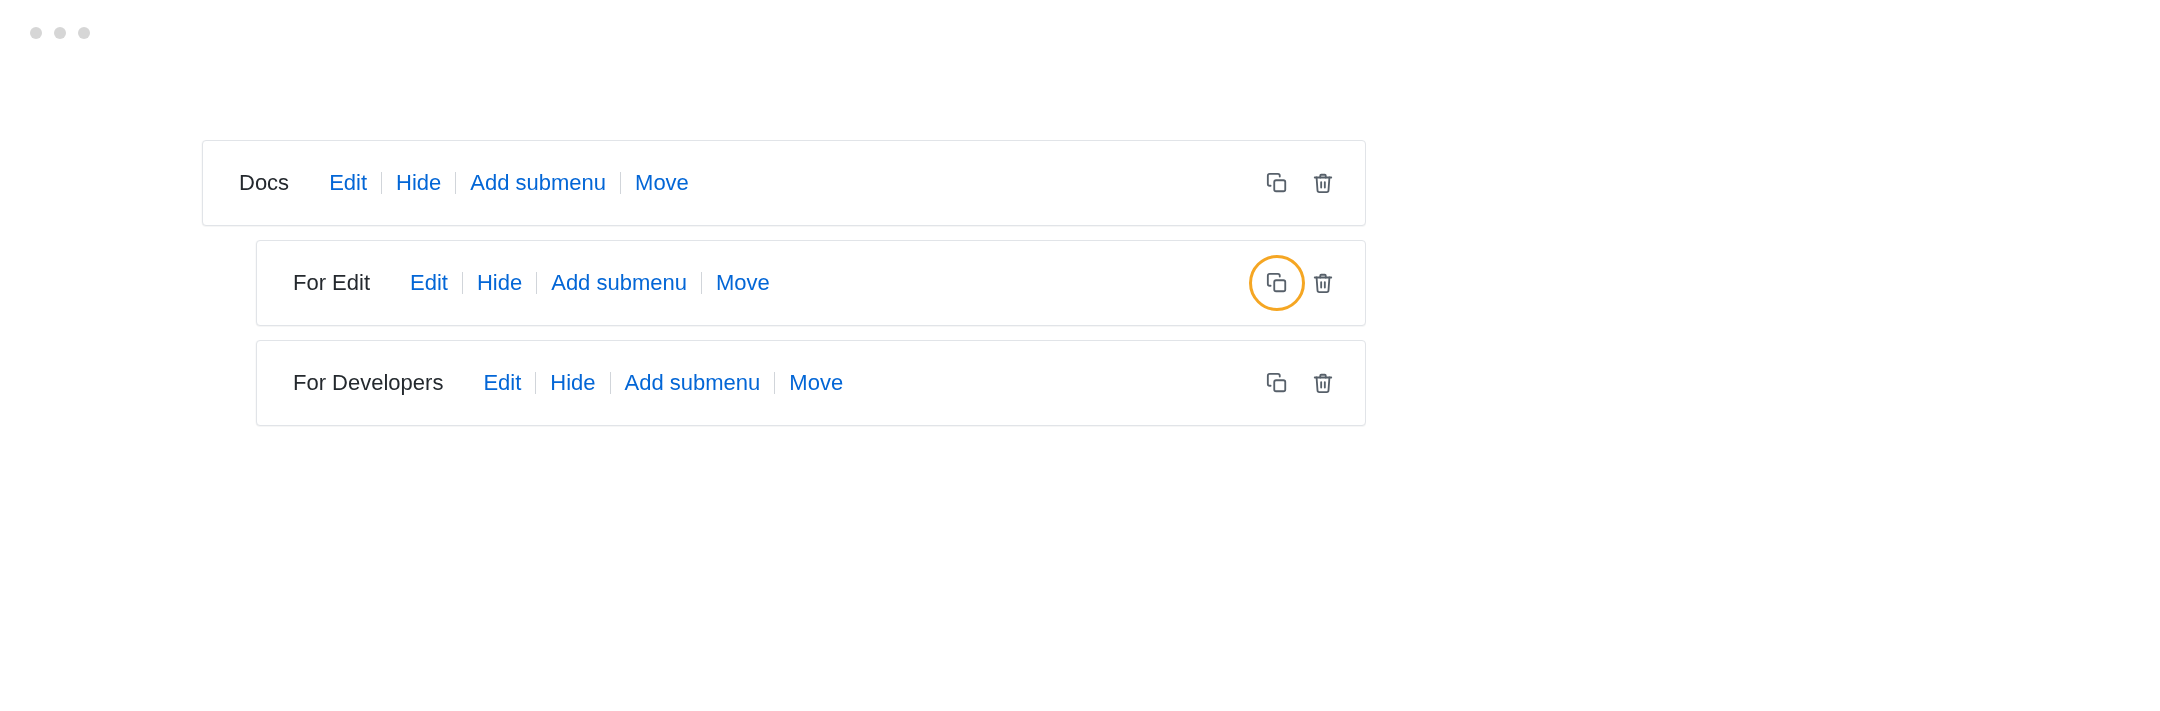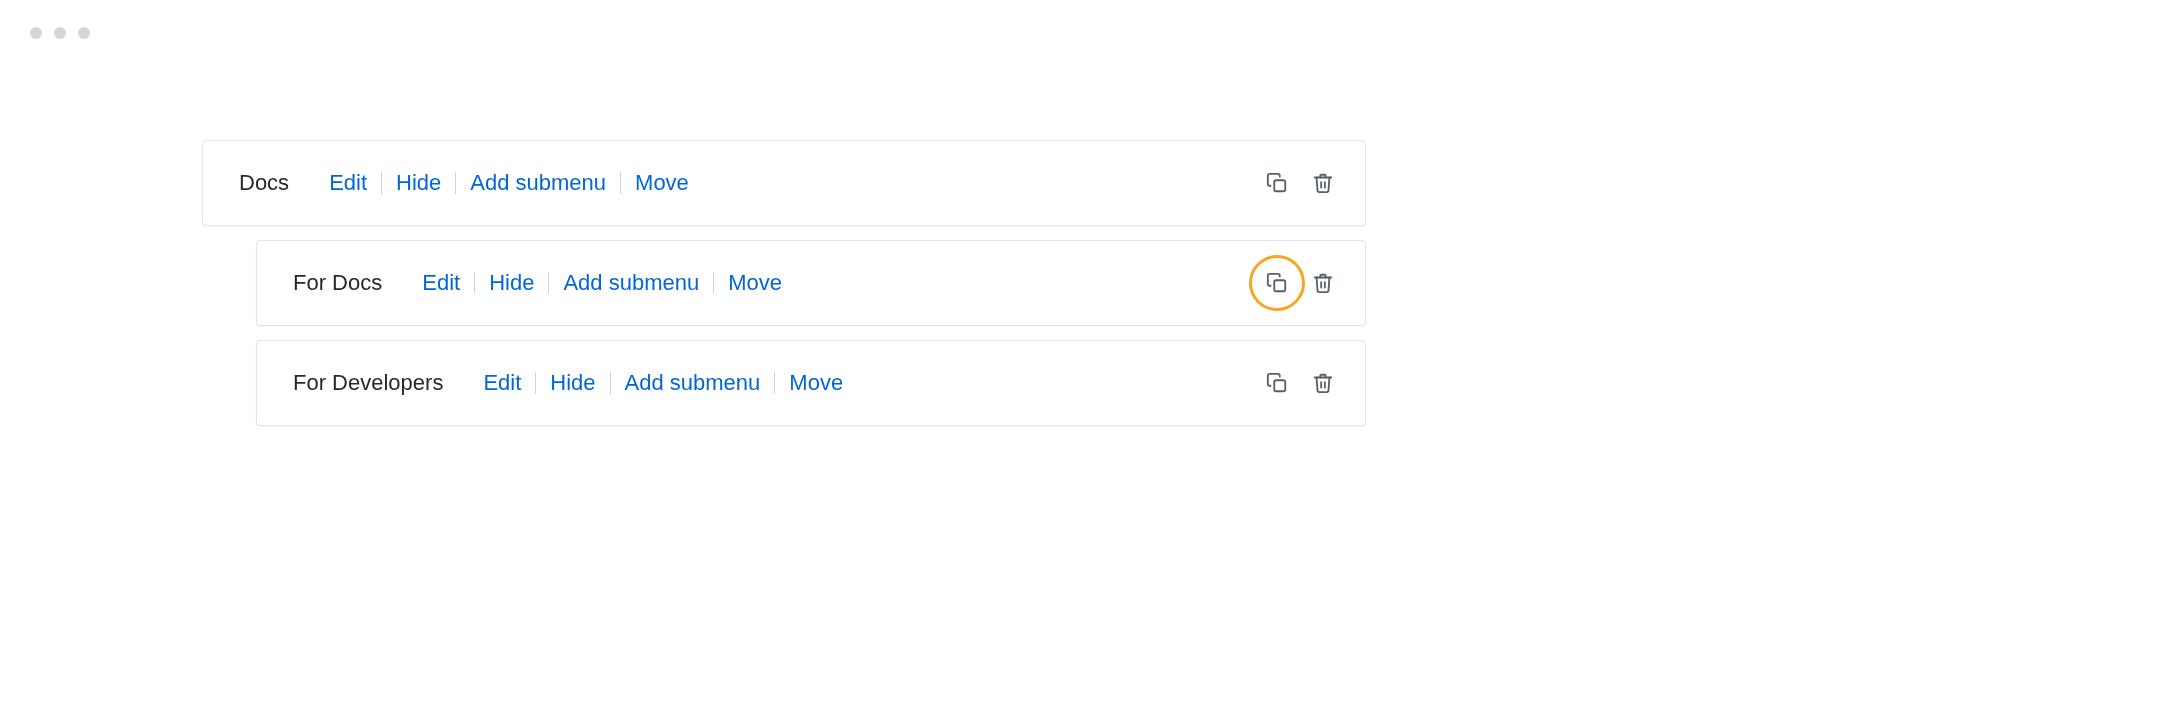--- a/index.html
+++ b/index.html
@@ -124,21 +124,21 @@
 <svg viewBox="0 0 24 24" fill="none" stroke="currentColor" stroke-width="2" stroke-linecap="round" stroke-linejoin="round">
   <polyline points="3 6 5 6 21 6"></polyline>
   <path d="M19 6l-1 14a2 2 0 0 1-2 2H8a2 2 0 0 1-2-2L5 6"></path>
   <path d="M10 11v6"></path>
   <path d="M14 11v6"></path>
   <path d="M9 6V4a1 1 0 0 1 1-1h4a1 1 0 0 1 1 1v2"></path>
 </svg>
       </span>
     </div>
     <div class="menu-row indent">
-      <span class="menu-title">For Docs</span>
+      <span class="menu-title">For Edit</span>
       <span class="actions">
         <span class="action-link">Edit</span>
         <span class="divider"></span>
         <span class="action-link">Hide</span>
         <span class="divider"></span>
         <span class="action-link">Add submenu</span>
         <span class="divider"></span>
         <span class="action-link">Move</span>
       </span>
       <span class="spacer"></span>

